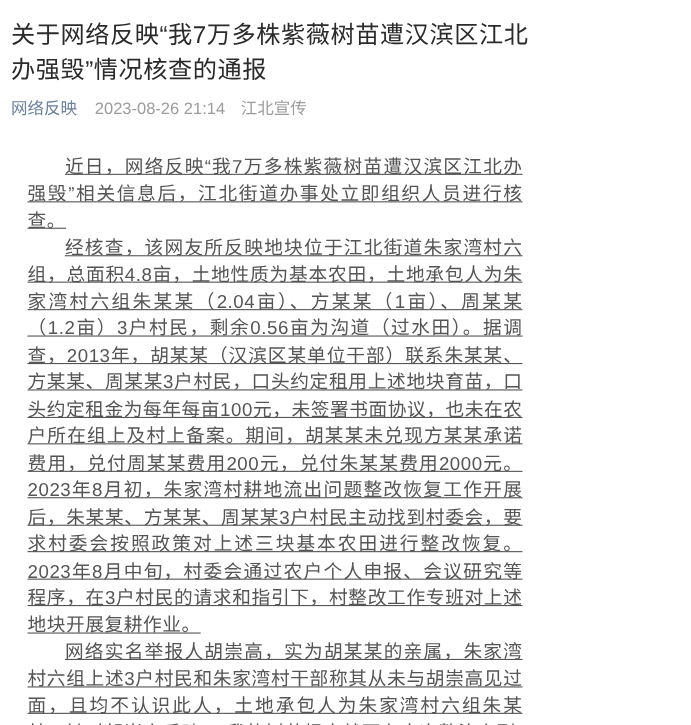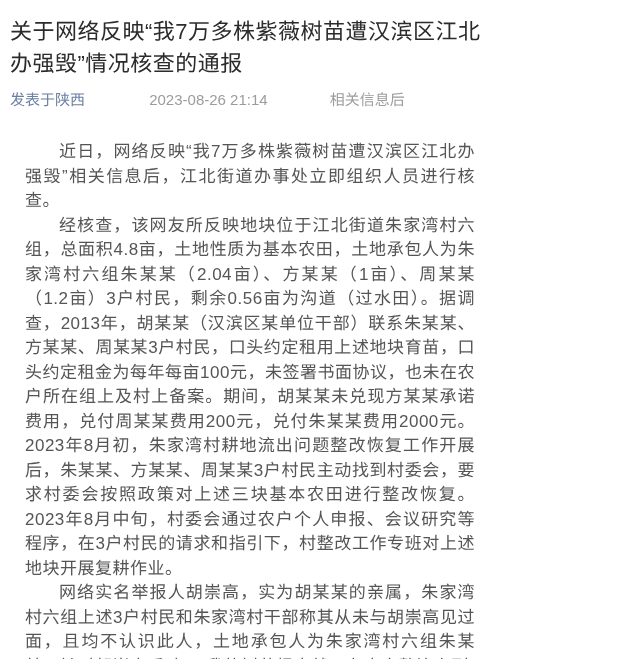--- a/index.html
+++ b/index.html
@@ -33,33 +33,33 @@
     white-space: nowrap;
   }
   .account-name {
     color: #6b80a3;
     margin-right: 12px;
     cursor: pointer;
   }
   .byline-meta {
     color: #9c9c9c;
     margin-right: 10px;
-    margin-left: 48px;
   }
   .article-body {
     padding: 29px 25px 0 25px;
   }
   .article-body p {
     margin: 0;
     font-size: 17px;
     line-height: 24.5px;
     color: #555555;
     text-align: justify;
     text-indent: 2em;
     letter-spacing: 0.5px;
+    text-decoration: underline;
   }
   .signature-block {
     margin-top: 22px;
     margin-left: 112px;
     display: inline-block;
     text-align: center;
     font-size: 17.5px;
     line-height: 27px;
     color: #555555;
     letter-spacing: 0.5px;
@@ -67,23 +67,23 @@
 </style>
 </head>
 <body>
 
 <div class="page">
 
   <header class="article-header">
     <h1 class="article-title">关于网络反映“我7万多株紫薇树苗遭汉滨区江北办强毁”情况核查的通报</h1>
 
     <div class="byline">
-      <span class="account-name">发表于陕西</span>
+      <span class="account-name">网络反映</span>
       <span class="byline-meta">2023-08-26 21:14</span>
-      <span class="byline-meta">相关信息后</span>
+      <span class="byline-meta">江北宣传</span>
     </div>
   </header>
 
   <main class="article-body">
     <p>近日，网络反映“我7万多株紫薇树苗遭汉滨区江北办强毁”相关信息后，江北街道办事处立即组织人员进行核查。</p>
     <p>经核查，该网友所反映地块位于江北街道朱家湾村六组，总面积4.8亩，土地性质为基本农田，土地承包人为朱家湾村六组朱某某（2.04亩）、方某某（1亩）、周某某（1.2亩）3户村民，剩余0.56亩为沟道（过水田）。据调查，2013年，胡某某（汉滨区某单位干部）联系朱某某、方某某、周某某3户村民，口头约定租用上述地块育苗，口头约定租金为每年每亩100元，未签署书面协议，也未在农户所在组上及村上备案。期间，胡某某未兑现方某某承诺费用，兑付周某某费用200元，兑付朱某某费用2000元。2023年8月初，朱家湾村耕地流出问题整改恢复工作开展后，朱某某、方某某、周某某3户村民主动找到村委会，要求村委会按照政策对上述三块基本农田进行整改恢复。2023年8月中旬，村委会通过农户个人申报、会议研究等程序，在3户村民的请求和指引下，村整改工作专班对上述地块开展复耕作业。</p>
     <p>网络实名举报人胡崇高，实为胡某某的亲属，朱家湾村六组上述3户村民和朱家湾村干部称其从未与胡崇高见过面，且均不认识此人，土地承包人为朱家湾村六组朱某某。针对胡崇高反映：“我的树苗根本就不在本次整治之列”问题，经自然资源部门核查，该地块自2009年以来一直属永久基本农田，并非2021年后新划定的永久基本农田，因此属于本次整改范围。</p>
 
     <div class="signature-block">
       <div>因此属于本次整改范围</div>

